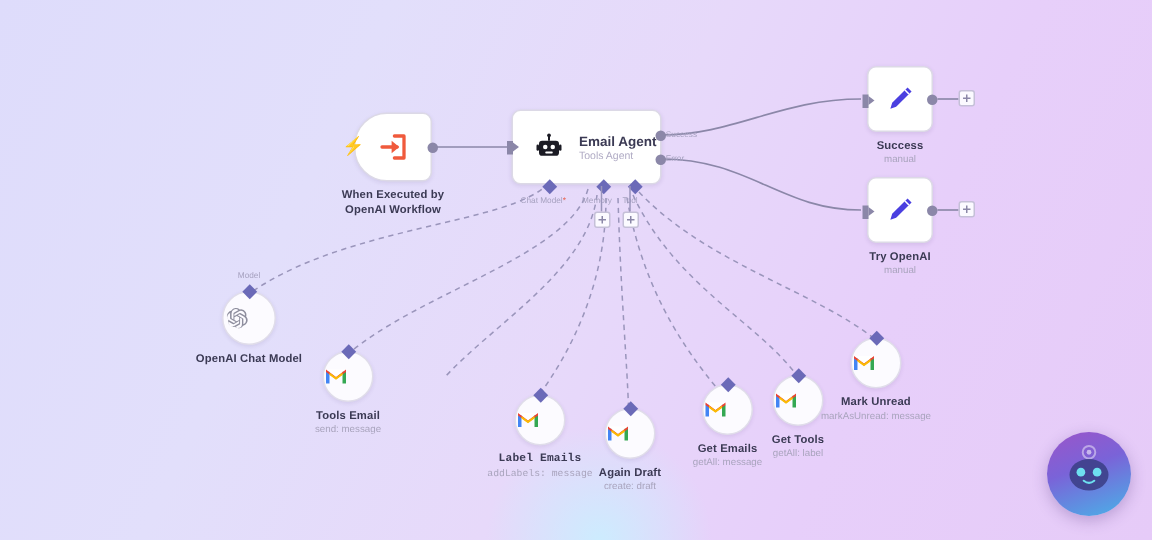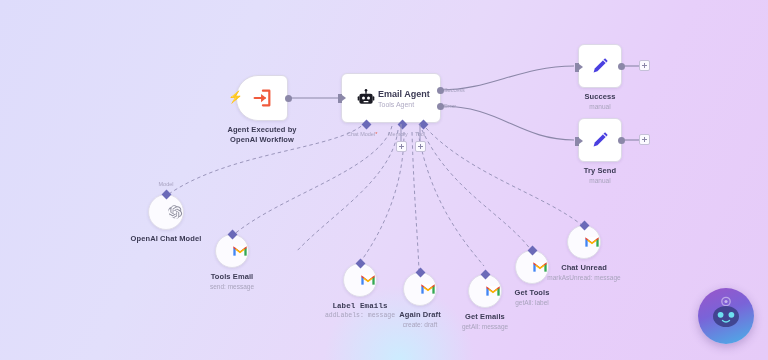--- a/index.html
+++ b/index.html
@@ -58,21 +58,21 @@
 
   
   .circle-node {
     background: #fcfbff;
     border: 1px solid #e0ddea;
     border-radius: 50%;
     box-shadow: 0 1px 3px rgba(60,40,100,0.10);
     box-sizing: border-box;
     display: flex;
     align-items: center;
-    justify-content: flex-end;
+    justify-content: flex-start;
   }
 
   
   .port-dot {
     position: absolute;
     width: 7px; height: 7px;
     background: #8b87a8;
     border-radius: 50%;
   }
   .port-diamond {
@@ -137,21 +137,21 @@
     line-height: 1;
     font-weight: bold;
   }
 
   
   .agent-inner {
     display: flex;
     align-items: center;
     height: 100%;
     padding-left: 14px;
-    gap: 2px;
+    gap: 10px;
     box-sizing: border-box;
   }
   .agent-text { display: flex; flex-direction: column; }
   .agent-name { font-size: 9px; font-weight: bold; color: #3b3a54; }
   .agent-sub { font-size: 7px; color: #b0abc4; margin-top: 2px; }
 
   
   #chat-avatar {
     position: absolute;
     right: 14px; bottom: 16px;
@@ -208,21 +208,21 @@
     <span class="bolt">⚡</span>
     <div style="display:flex;align-items:center;justify-content:center;height:100%;">
       <svg class="exec-icon" viewBox="0 0 24 24">
         <path d="M13 4 H20 V20 H13" fill="none" stroke="#f05a3c" stroke-width="2.4" stroke-linecap="round" stroke-linejoin="round"></path>
         <path d="M4 12 H15" fill="none" stroke="#f05a3c" stroke-width="2.4" stroke-linecap="round"></path>
         <path d="M11 7.5 L16.5 12 L11 16.5 Z" fill="#f05a3c"></path>
       </svg>
     </div>
     <span class="port-dot" style="left:100%; top:19px; margin-left:-2px;"></span>
     <div class="node-caption">
-      <div class="node-title">Agent Executed by</div>
+      <div class="node-title">When Executed by</div>
       <div class="node-title">OpenAI Workflow</div>
     </div>
   </div>
 
   <div class="node rect-node" style="left:341px; top:73px; width:100px; height:50px;">
     <div class="agent-inner">
       <svg class="agent-icon" viewBox="0 0 24 24">
         <rect x="4" y="7" width="16" height="12" rx="2.5" fill="#1b1b24"></rect>
         <rect x="2" y="10" width="2" height="5" rx="1" fill="#1b1b24"></rect>
         <rect x="20" y="10" width="2" height="5" rx="1" fill="#1b1b24"></rect>
@@ -283,21 +283,21 @@
   <div class="node rect-node" style="left:578px; top:118px; width:44px; height:44px;">
     <div style="display:flex;align-items:center;justify-content:center;height:100%;">
       <svg class="pencil-icon" viewBox="0 0 24 24">
         <path d="M17.5 3.6 L20.4 6.5 L9.2 17.7 L5 19 L6.3 14.8 Z" fill="#4a3fe0"></path>
         <path d="M15.6 5.5 L18.5 8.4" stroke="#ffffff" stroke-width="1.1"></path>
       </svg>
     </div>
     <span class="port-in" style="left:-4px; top:18px;"></span>
     <span class="port-dot" style="left:100%; top:18px; margin-left:-3px;"></span>
     <div class="node-caption">
-      <div class="node-title">Try Send</div>
+      <div class="node-title">Try OpenAI</div>
       <div class="node-sub">manual</div>
     </div>
   </div>
   <div class="plus-btn" style="left:639px; top:134px;"></div>
 
   <div class="node circle-node" style="left:148px; top:194px; width:36px; height:36px;">
     <svg class="openai-icon" viewBox="0 0 24 24">
       <path fill="#8e8e9e" d="M21.3 9.9a5.1 5.1 0 0 0-.44-4.2 5.2 5.2 0 0 0-5.6-2.5A5.15 5.15 0 0 0 7.4 4.3a5.1 5.1 0 0 0-3.4 2.5 5.2 5.2 0 0 0 .64 6.1 5.1 5.1 0 0 0 .44 4.2 5.2 5.2 0 0 0 5.6 2.5 5.15 5.15 0 0 0 7.86-1.1 5.1 5.1 0 0 0 3.4-2.5 5.2 5.2 0 0 0-.64-6.1Zm-7.76 10.9a3.85 3.85 0 0 1-2.47-.9l.12-.07 4.1-2.37a.67.67 0 0 0 .34-.58V11.1l1.73 1v4.8a3.87 3.87 0 0 1-3.82 3.9Zm-8.3-3.54a3.85 3.85 0 0 1-.46-2.58l.12.07 4.1 2.37a.67.67 0 0 0 .67 0l5-2.9v2l-4.15 2.4a3.87 3.87 0 0 1-5.28-1.36Zm-1.07-8.9a3.85 3.85 0 0 1 2-1.7v4.88a.66.66 0 0 0 .33.58l5 2.88-1.73 1-4.15-2.4a3.87 3.87 0 0 1-1.45-5.25Zm14.25 3.3-5-2.9 1.73-1 4.15 2.4a3.87 3.87 0 0 1-.6 6.98v-4.9a.67.67 0 0 0-.28-.58Zm1.72-2.6-.12-.07-4.1-2.38a.67.67 0 0 0-.68 0l-5 2.9v-2l4.15-2.4a3.87 3.87 0 0 1 5.74 4Zm-10.8 3.57-1.73-1v-4.8a3.87 3.87 0 0 1 6.34-2.97l-.12.07-4.1 2.37a.67.67 0 0 0-.34.58Zm.94-2.03 2.23-1.29 2.23 1.29v2.57l-2.23 1.29-2.23-1.29Z"></path>
     </svg>
     <span class="port-diamond" style="left:50%; top:-4px; margin-left:-3.5px;"></span>
@@ -346,21 +346,21 @@
       <path d="M2 2 L12 9.4 L22 2 L22 4.4 L12 11.8 L2 4.4 Z" fill="#ea4335"></path>
       <path d="M5.5 5 L12 9.8 L18.5 5 L18.5 7.5 L12 12.3 L5.5 7.5 Z" fill="#fbbc04"></path>
     </svg>
     <span class="port-diamond" style="left:50%; top:-4px; margin-left:-3.5px;"></span>
     <div class="node-caption">
       <div class="node-title">Again Draft</div>
       <div class="node-sub">create: draft</div>
     </div>
   </div>
 
-  <div class="node circle-node" style="left:468px; top:274px; width:34px; height:34px;">
+  <div class="node circle-node" style="left:468px; top:256px; width:34px; height:34px;">
     <svg class="gmail-icon" viewBox="0 0 24 18">
       <path d="M2 2 L2 16 L5.5 16 L5.5 7.2 L12 12 L18.5 7.2 L18.5 16 L22 16 L22 2 Z" fill="#ffffff"></path>
       <path d="M2 16 L2 4.2 L5.5 4.2 L5.5 16 Z" fill="#4285f4"></path>
       <path d="M18.5 16 L18.5 4.2 L22 4.2 L22 16 Z" fill="#34a853"></path>
       <path d="M2 2 L12 9.4 L22 2 L22 4.4 L12 11.8 L2 4.4 Z" fill="#ea4335"></path>
       <path d="M5.5 5 L12 9.8 L18.5 5 L18.5 7.5 L12 12.3 L5.5 7.5 Z" fill="#fbbc04"></path>
     </svg>
     <span class="port-diamond" style="left:50%; top:-4px; margin-left:-3.5px;"></span>
     <div class="node-caption">
       <div class="node-title">Get Emails</div>
@@ -386,21 +386,21 @@
   <div class="node circle-node" style="left:567px; top:225px; width:34px; height:34px;">
     <svg class="gmail-icon" viewBox="0 0 24 18">
       <path d="M2 2 L2 16 L5.5 16 L5.5 7.2 L12 12 L18.5 7.2 L18.5 16 L22 16 L22 2 Z" fill="#ffffff"></path>
       <path d="M2 16 L2 4.2 L5.5 4.2 L5.5 16 Z" fill="#4285f4"></path>
       <path d="M18.5 16 L18.5 4.2 L22 4.2 L22 16 Z" fill="#34a853"></path>
       <path d="M2 2 L12 9.4 L22 2 L22 4.4 L12 11.8 L2 4.4 Z" fill="#ea4335"></path>
       <path d="M5.5 5 L12 9.8 L18.5 5 L18.5 7.5 L12 12.3 L5.5 7.5 Z" fill="#fbbc04"></path>
     </svg>
     <span class="port-diamond" style="left:50%; top:-4px; margin-left:-3.5px;"></span>
     <div class="node-caption">
-      <div class="node-title">Chat Unread</div>
+      <div class="node-title">Mark Unread</div>
       <div class="node-sub">markAsUnread: message</div>
     </div>
   </div>
 
   <div id="chat-avatar">
     <svg width="56" height="56" viewBox="0 0 56 56">
       <circle cx="28" cy="13.5" r="4.2" fill="none" stroke="rgba(255,255,255,0.45)" stroke-width="1.3"></circle>
       <circle cx="28" cy="13.5" r="1.6" fill="rgba(255,255,255,0.55)"></circle>
       <ellipse cx="28" cy="28.5" rx="13" ry="10.5" fill="#3b3f86" opacity="0.88"></ellipse>
       <circle cx="22.6" cy="26.8" r="2.9" fill="#6ee0f0"></circle>

